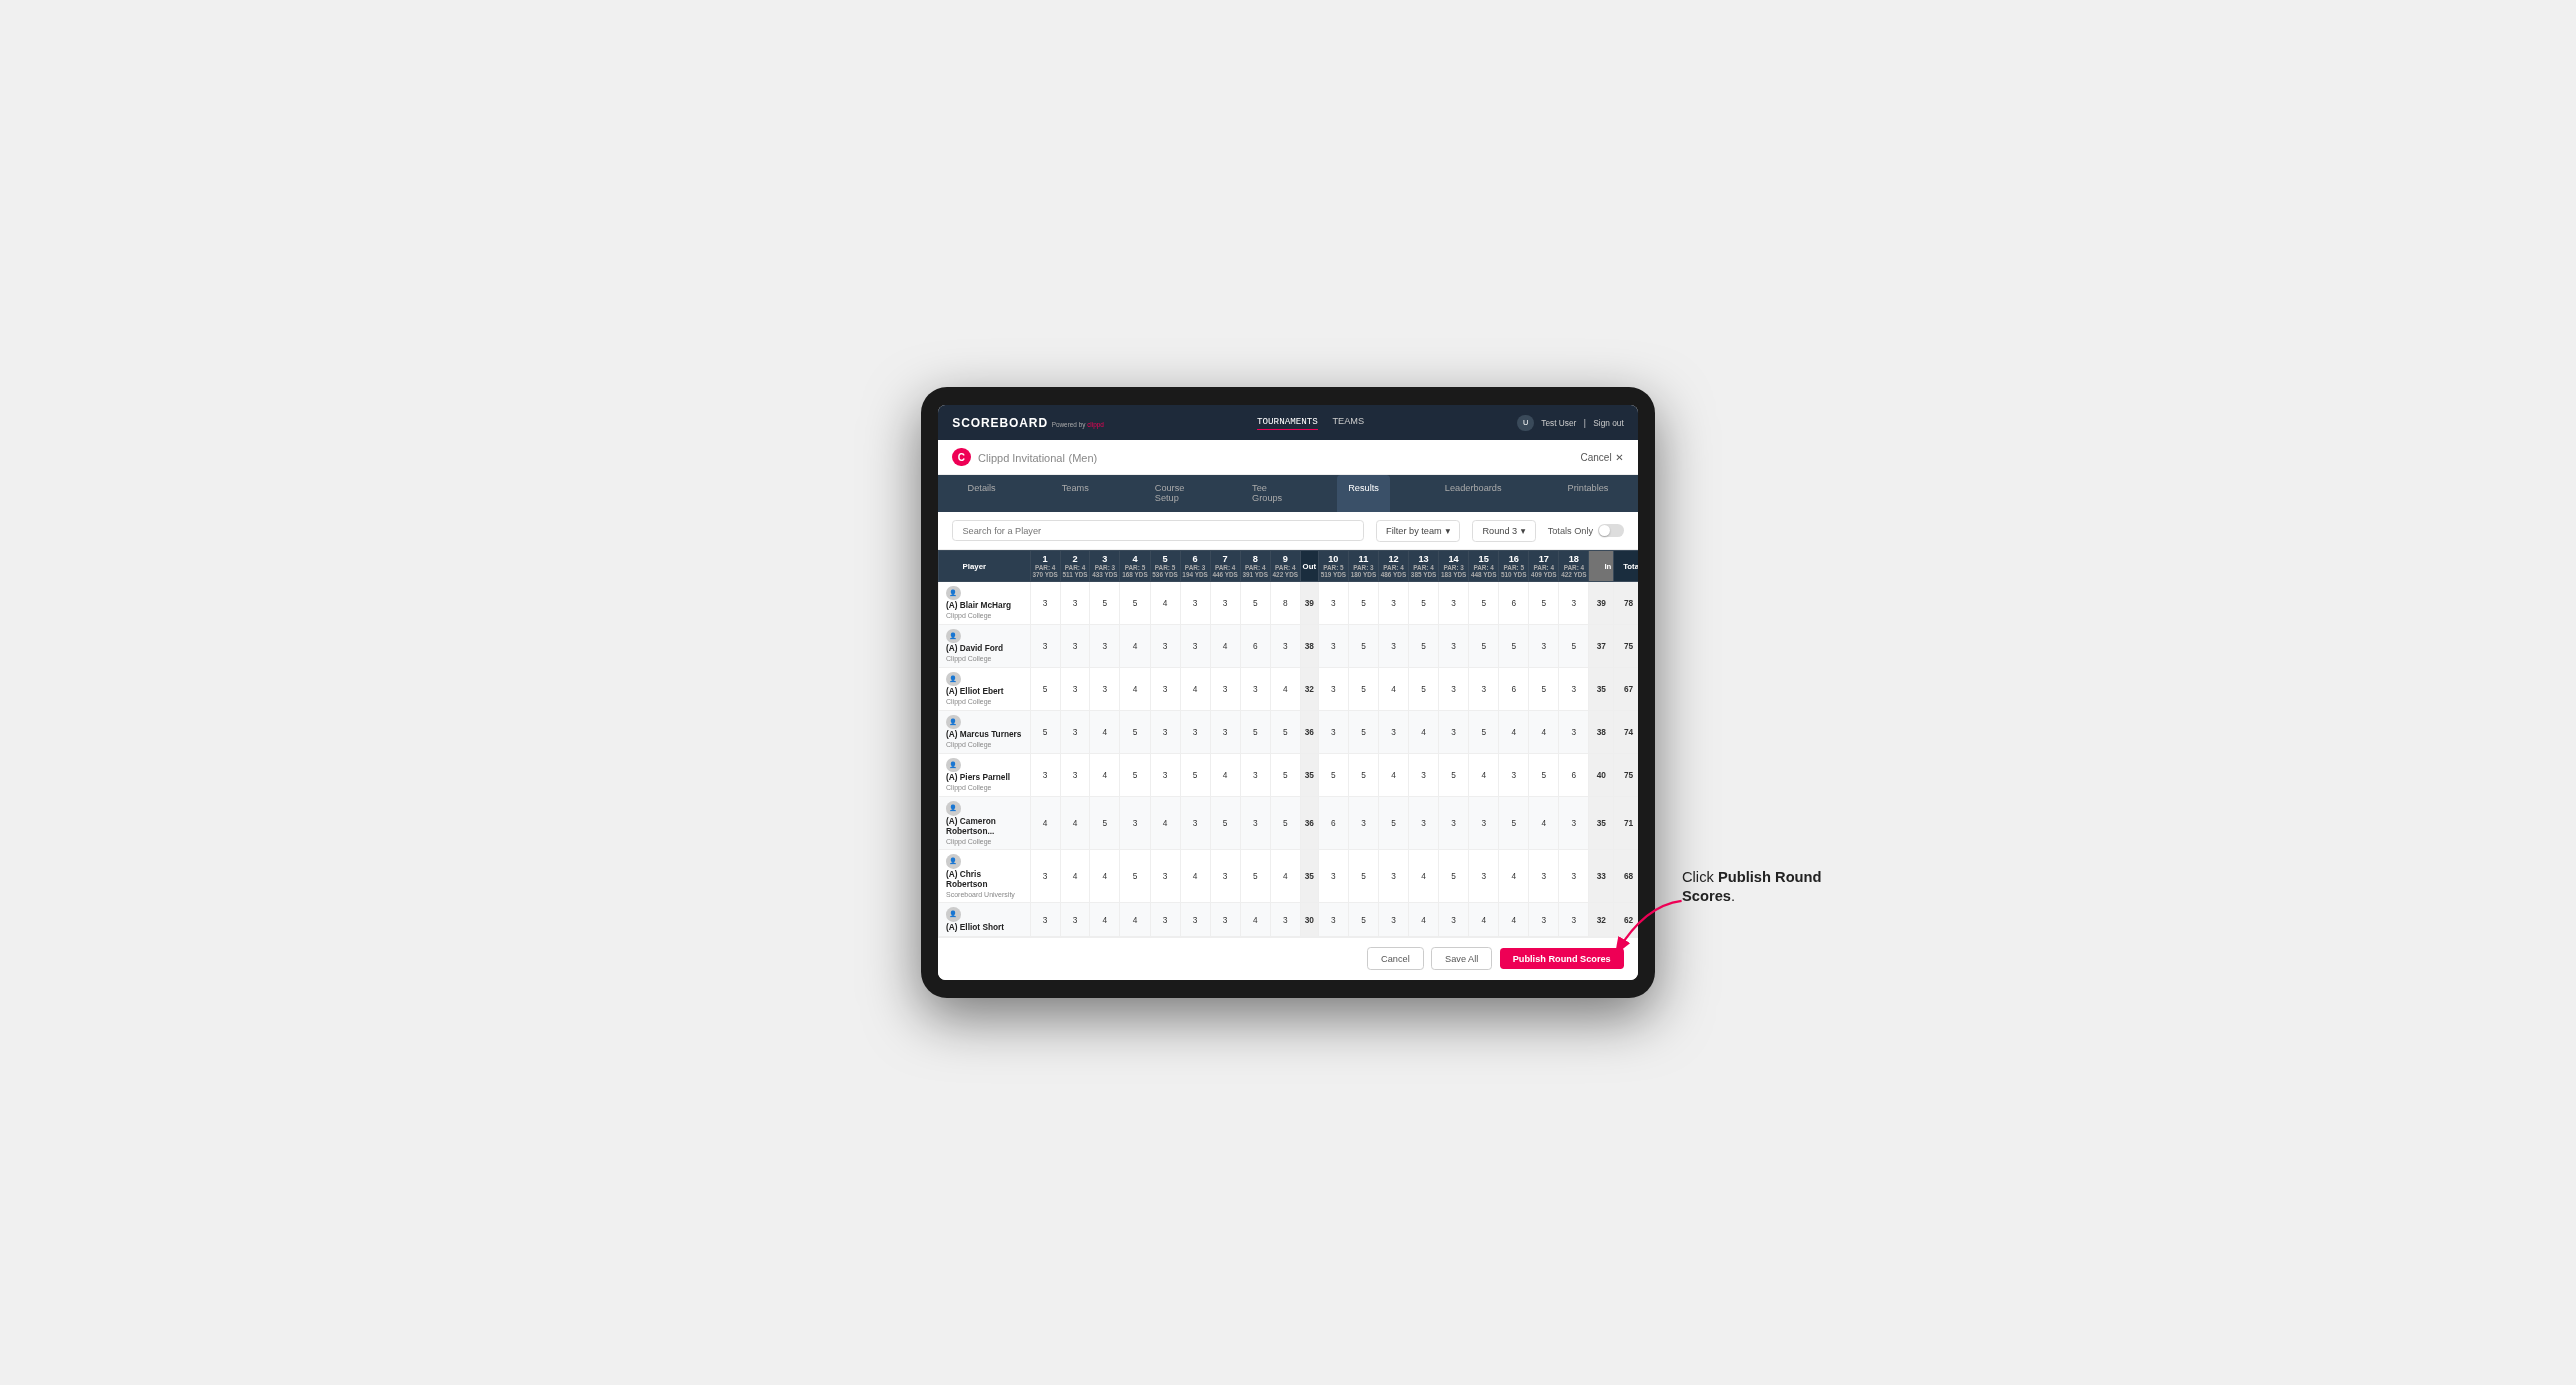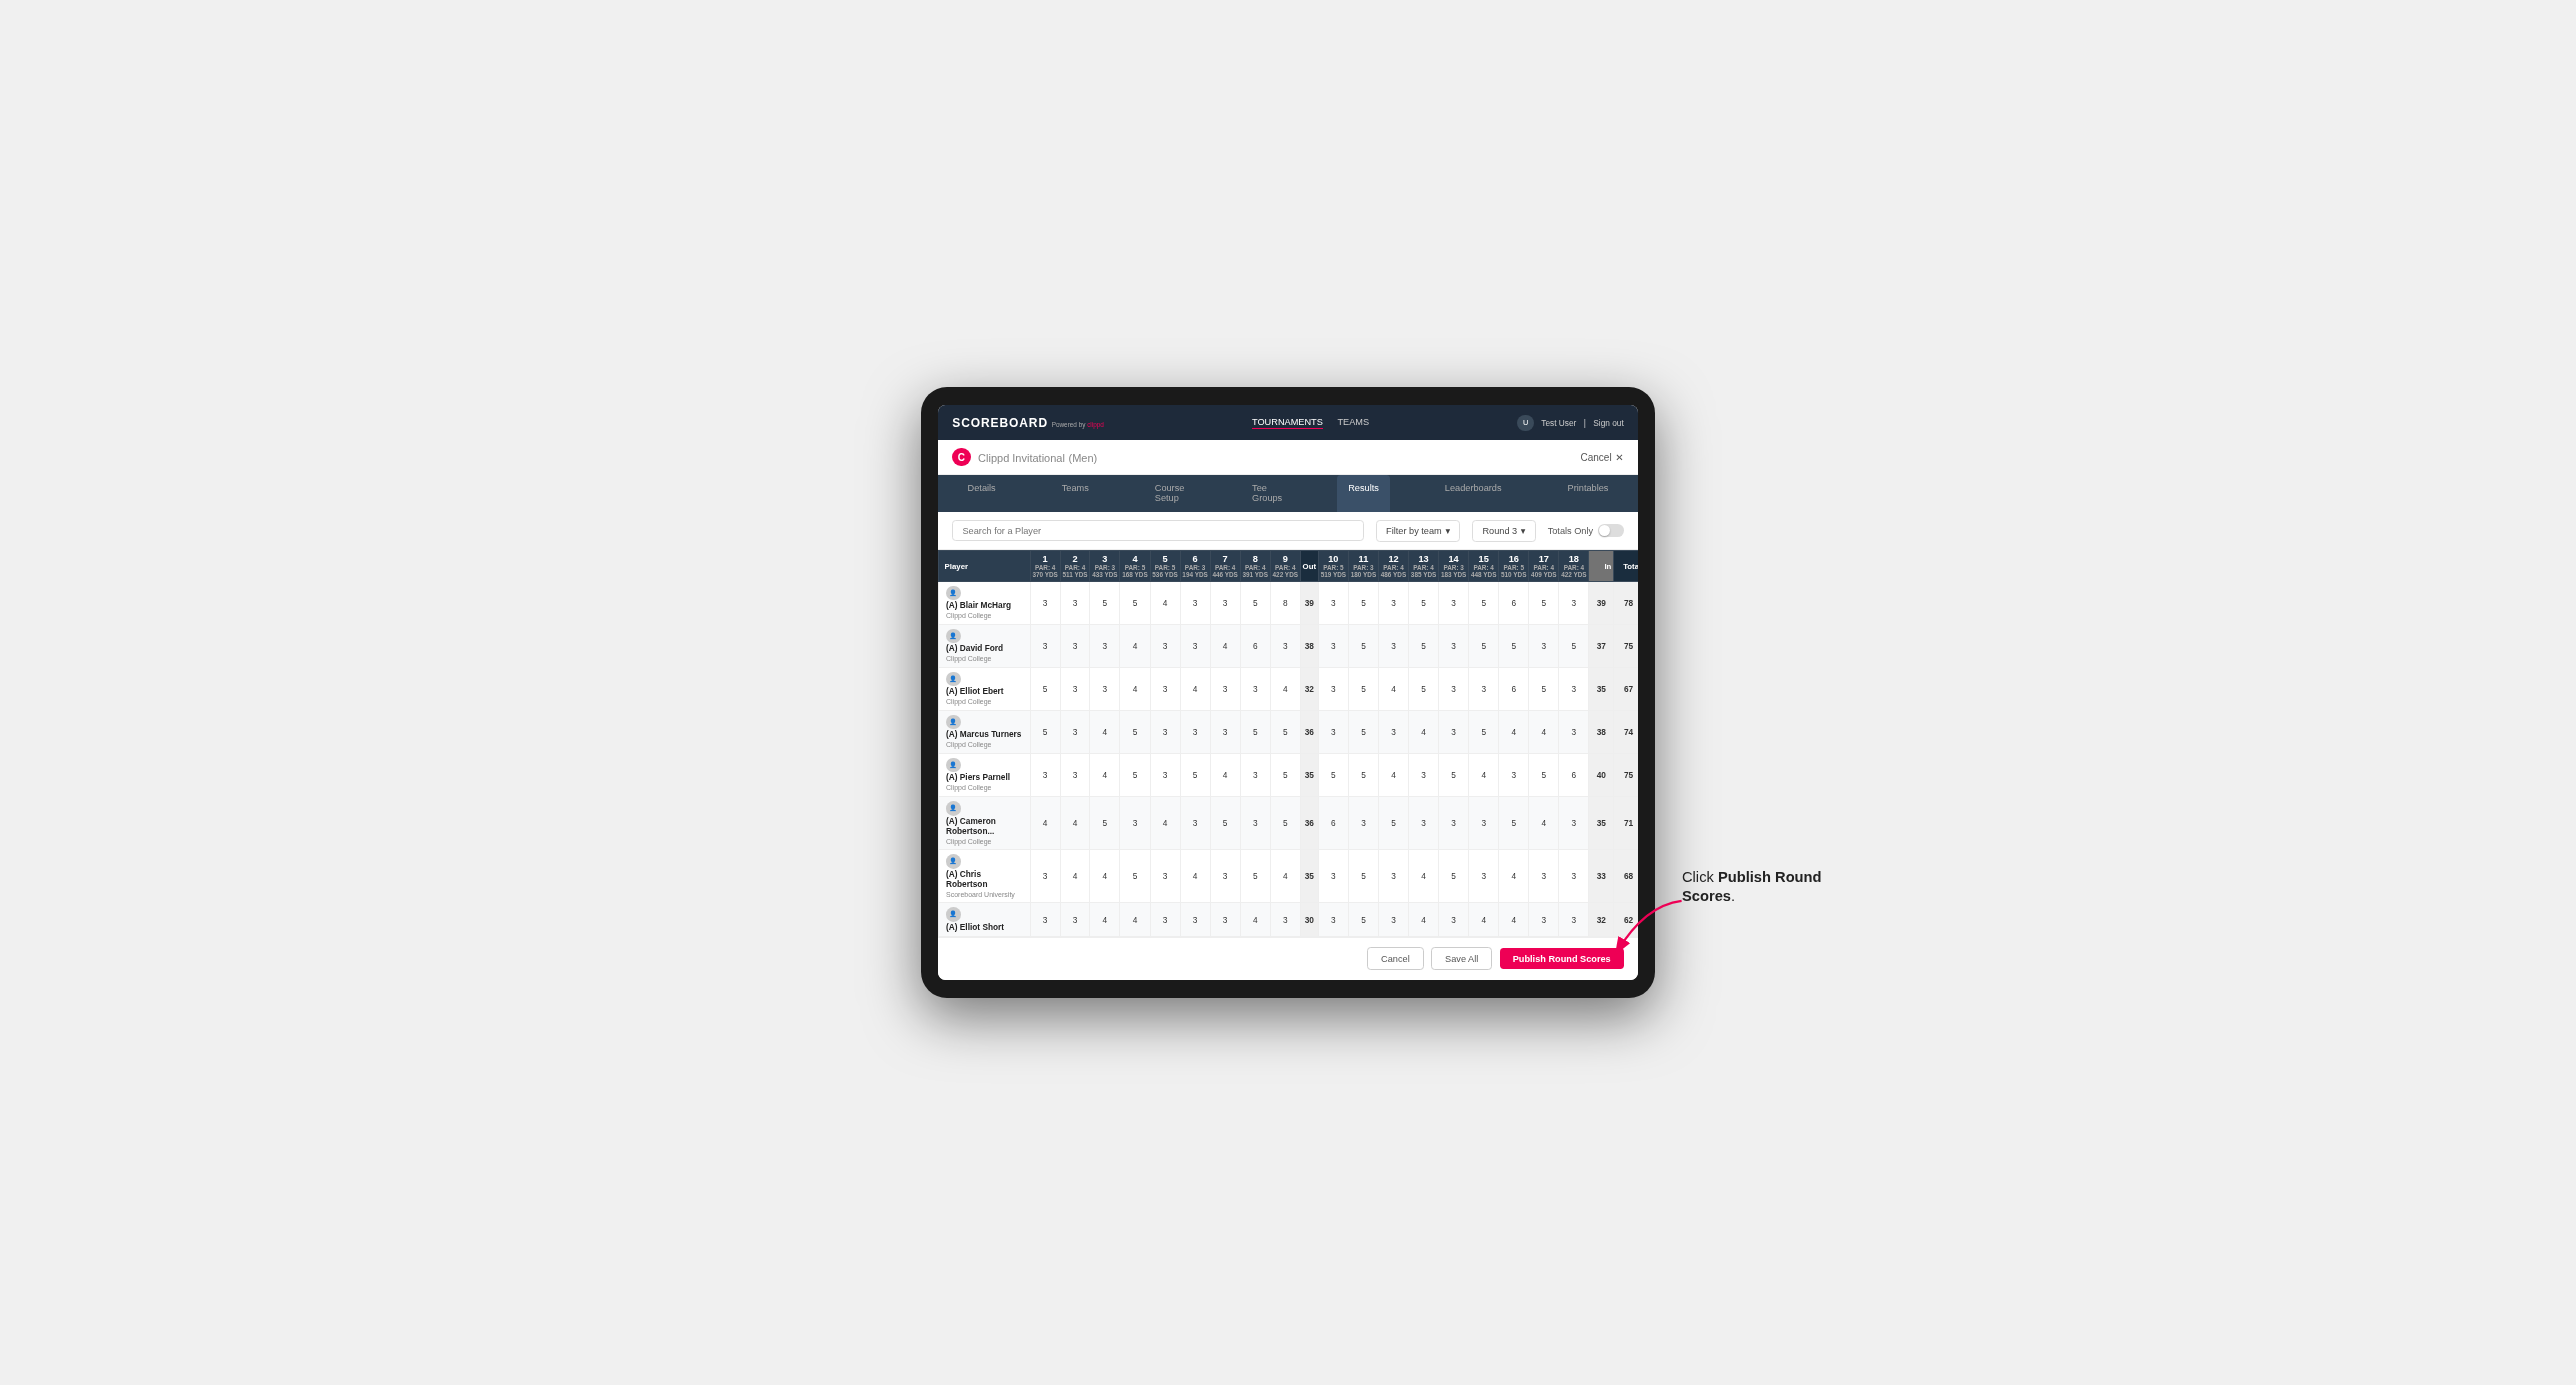--- a/index.html
+++ b/index.html
@@ -59,20 +59,21 @@
     .top-nav-link {
       color: #ccc;
       font-size: 9.2px;
       text-decoration: none;
       padding-bottom: 1.8px;
       cursor: pointer;
     }
     .top-nav-link.active {
       color: #fff;
       border-bottom: 1.8px solid #e05;
+      font-family: Liberation Mono, monospace;
     }
     .top-nav-right {
       display: flex;
       align-items: center;
       gap: 7.4px;
       color: #ccc;
       font-size: 8.3px;
     }
     .user-icon-circle {
       width: 16.6px;
@@ -217,21 +218,21 @@
       background: #2c3e50;
       color: #fff;
       text-align: center;
       padding: 2.8px 1.8px;
       font-weight: 600;
       border: 0.9px solid #3a4a5a;
       white-space: nowrap;
     }
     .score-table th.player-col {
       text-align: left;
-      padding-left: 6px;
+      padding-left: 24px;
       min-width: 92px;
     }
     .score-table th .hole-num {
       font-size: 9.2px;
       font-weight: 700;
       display: block;
     }
     .score-table th .par-info {
       font-size: 6.4px;
       color: #aaa;

